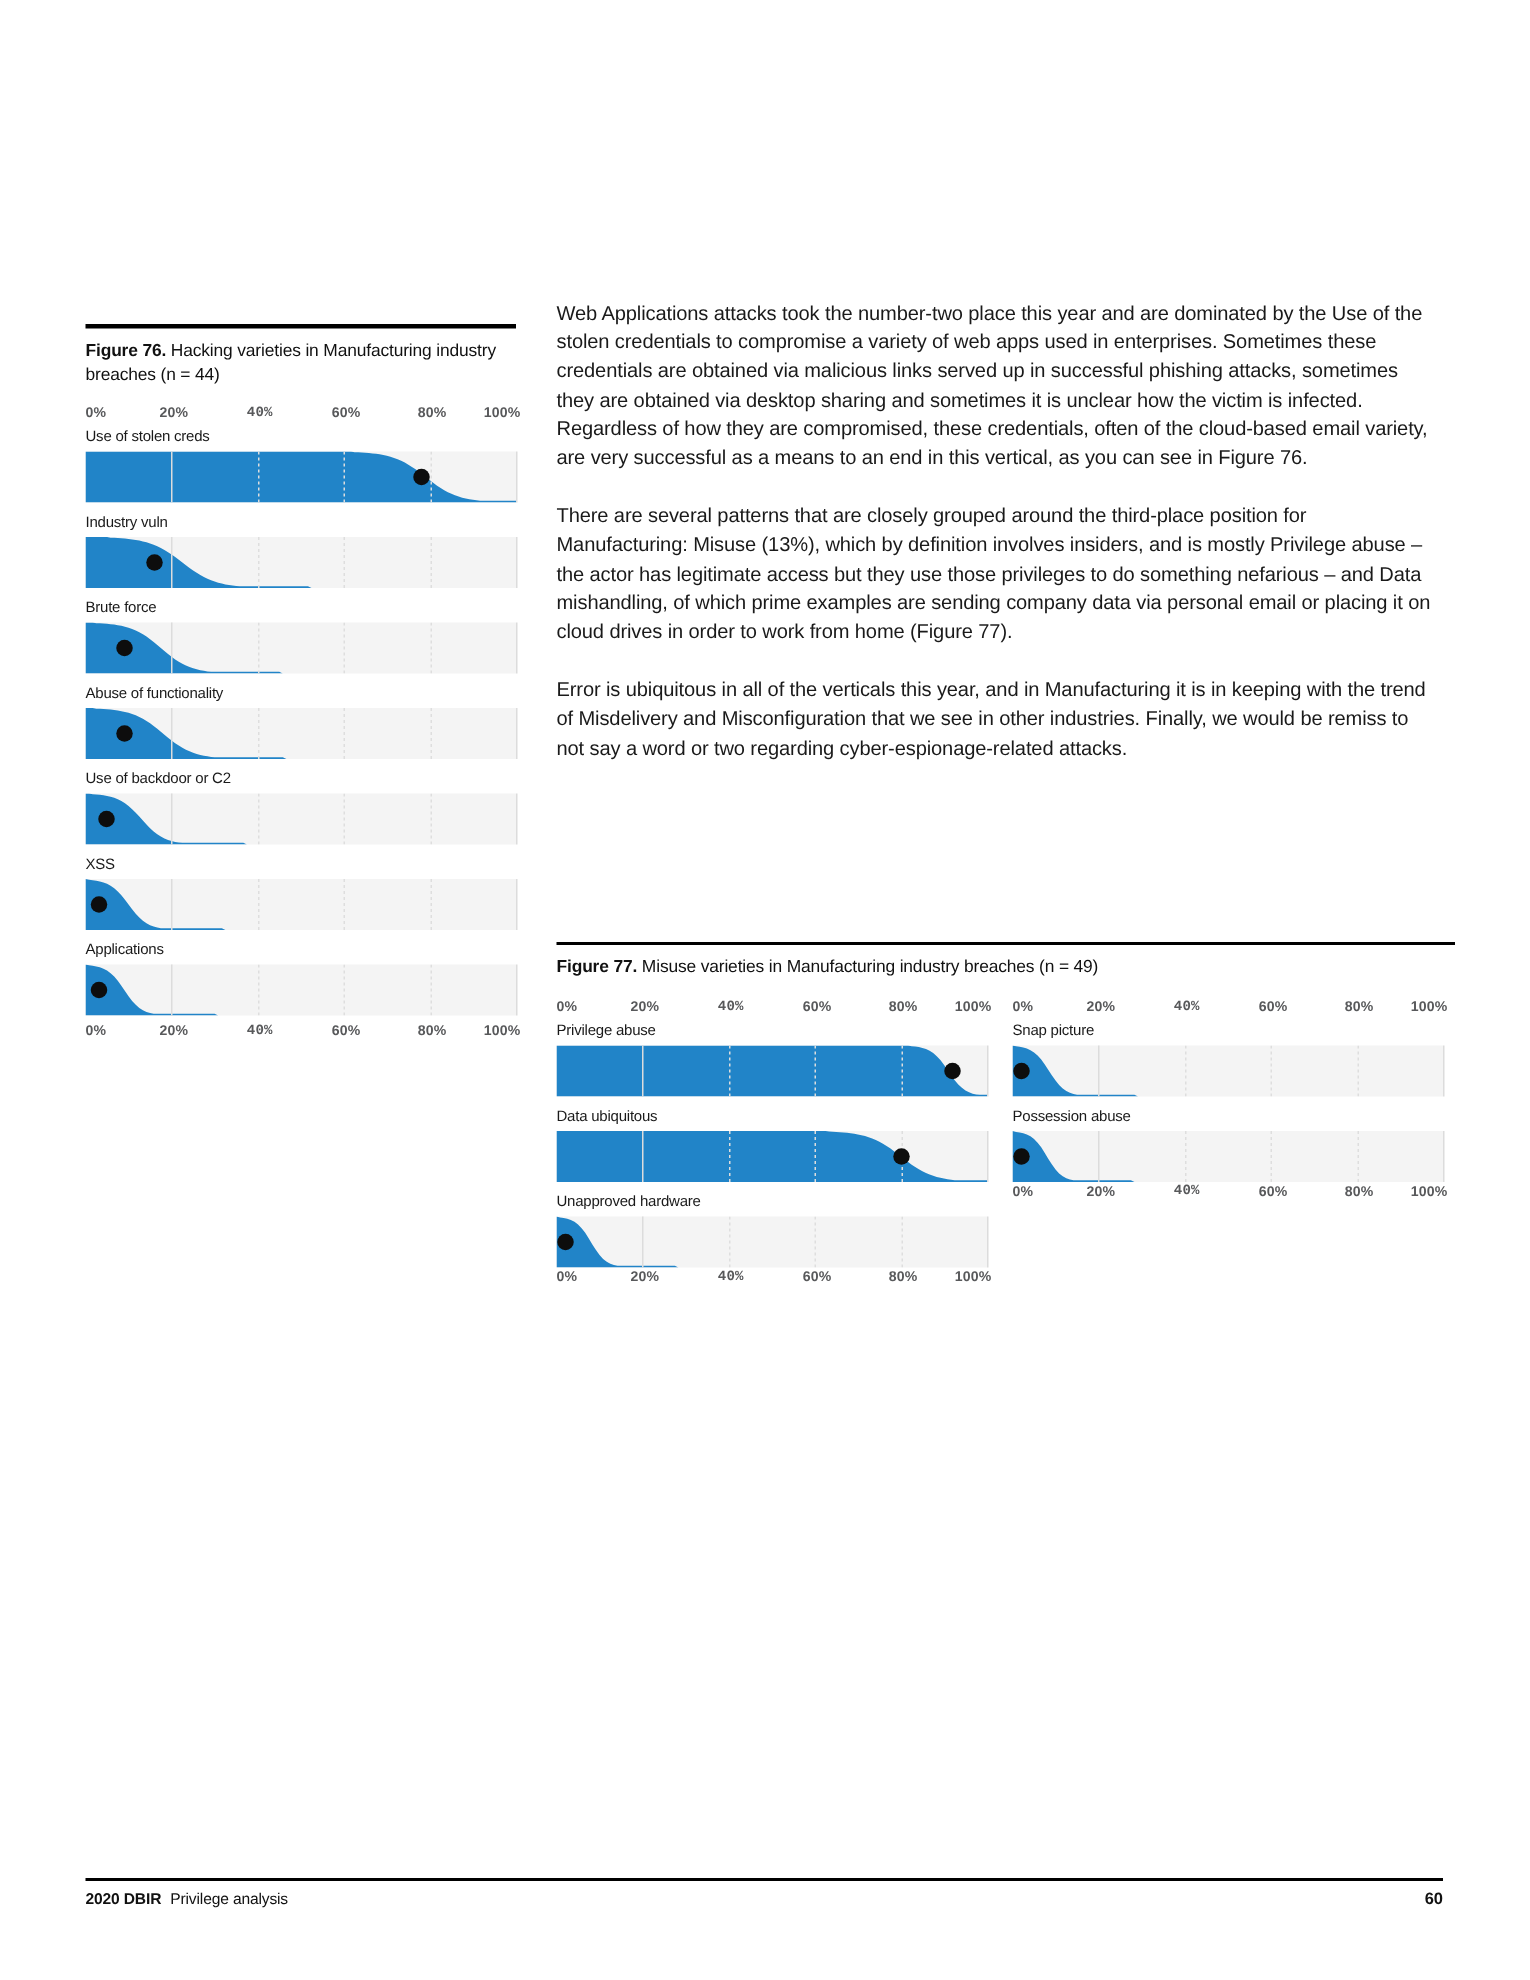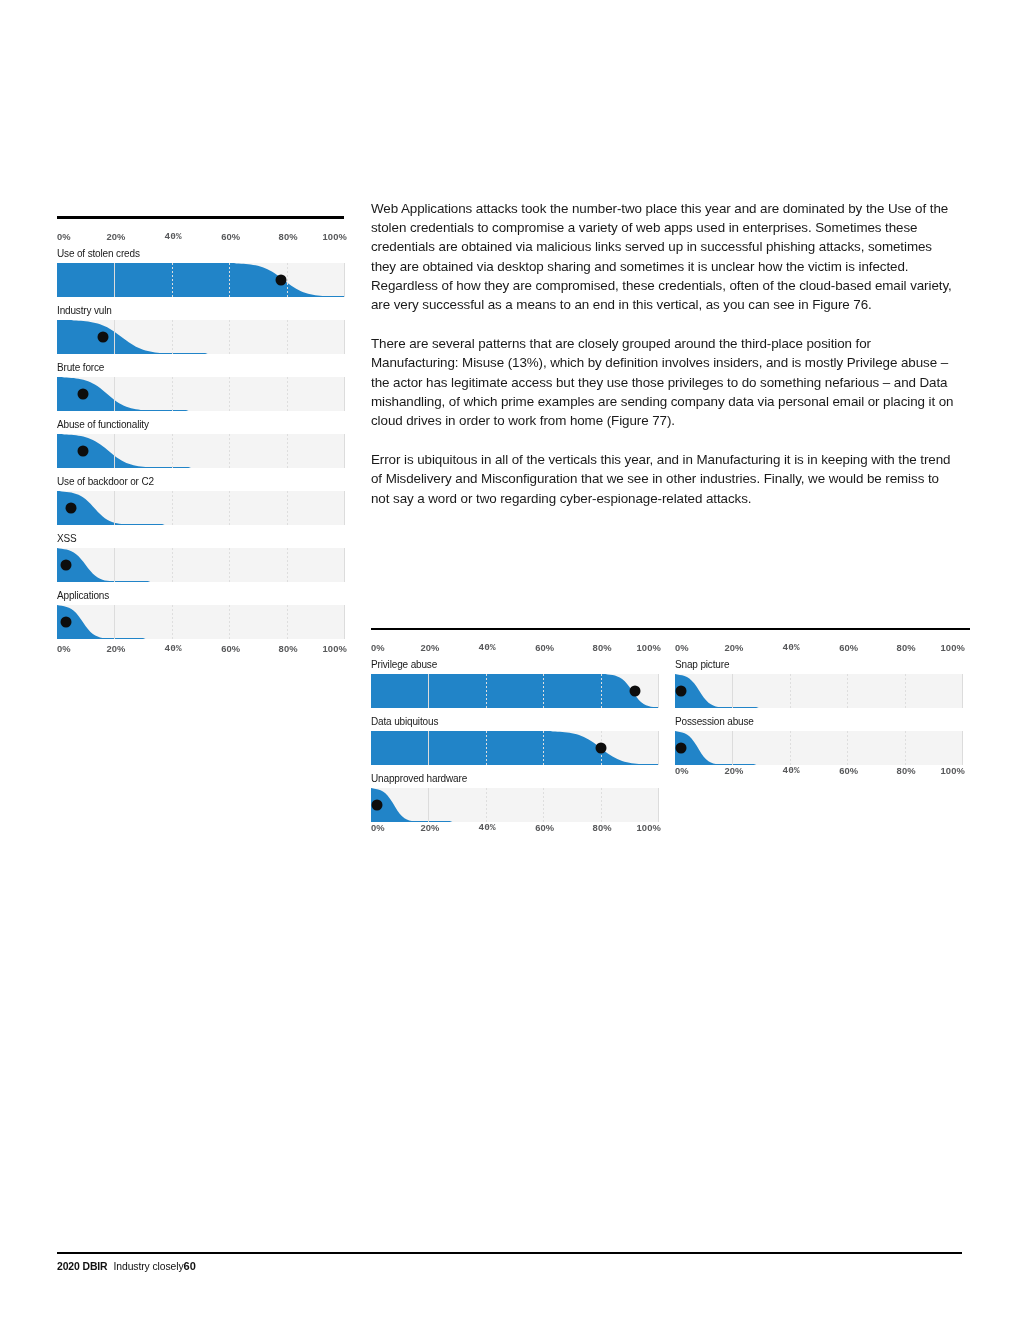--- a/index.html
+++ b/index.html
@@ -156,38 +156,41 @@
     top: 1252px;
     width: 905px;
   }
   #footer .footer-rule {
     height: 2px;
     background: #000000;
     width: 100%;
   }
   #footer .footer-inner {
     display: flex;
-    justify-content: flex-start;
+    justify-content: space-between;
     align-items: baseline;
     margin-top: 6px;
     font-size: 10.4px;
     color: #111;
   }
   #footer .brand { font-weight: bold; letter-spacing: -0.1px; }
   #footer .section { font-weight: normal; letter-spacing: -0.1px; }
   #footer .left-group { display: flex; gap: 6px; align-items: baseline; }
   #footer .pageno { font-weight: bold; font-size: 11px; }
 </style>
 </head>
 <body>
 
 <div id="page">
 
   <div id="fig76">
     <div class="fig-rule"></div>
+    <div class="fig-caption">
+      <span class="fig-num">Figure 76.</span><span> Hacking varieties in Manufacturing industry breaches (n = 44)</span>
+    </div>
 
     <div class="axis">
       <span class="tick t0">0%</span>
       <span class="tick t20">20%</span>
       <span class="tick t40">40%</span>
       <span class="tick t60">60%</span>
       <span class="tick t80">80%</span>
       <span class="tick t100">100%</span>
     </div>
 
@@ -303,20 +306,23 @@
   </div>
 
   <div id="body-col">
     <p>Web Applications attacks took the number-two place this year and are dominated by the Use of the stolen credentials to compromise a variety of web apps used in enterprises. Sometimes these credentials are obtained via malicious links served up in successful phishing attacks, sometimes they are obtained via desktop sharing and sometimes it is unclear how the victim is infected. Regardless of how they are compromised, these credentials, often of the cloud-based email variety, are very successful as a means to an end in this vertical, as you can see in Figure 76.</p>
     <p>There are several patterns that are closely grouped around the third-place position for Manufacturing: Misuse (13%), which by definition involves insiders, and is mostly Privilege abuse – the actor has legitimate access but they use those privileges to do something nefarious – and Data mishandling, of which prime examples are sending company data via personal email or placing it on cloud drives in order to work from home (Figure 77).</p>
     <p>Error is ubiquitous in all of the verticals this year, and in Manufacturing it is in keeping with the trend of Misdelivery and Misconfiguration that we see in other industries. Finally, we would be remiss to not say a word or two regarding cyber-espionage-related attacks.</p>
   </div>
 
   <div id="fig77">
     <div class="fig-rule thin"></div>
+    <div class="fig-caption">
+      <span class="fig-num">Figure 77.</span><span> Misuse varieties in Manufacturing industry breaches (n = 49)</span>
+    </div>
 
     <div class="fig77-cols">
 
       <div class="fig77-col">
         <div class="axis">
           <span class="tick t0">0%</span>
           <span class="tick t20">20%</span>
           <span class="tick t40">40%</span>
           <span class="tick t60">60%</span>
           <span class="tick t80">80%</span>
@@ -425,19 +431,19 @@
         </div>
       </div>
     </div>
   </div>
 
   <div id="footer">
     <div class="footer-rule"></div>
     <div class="footer-inner">
       <div class="left-group">
         <span class="brand">2020 DBIR</span>
-        <span class="section">Industry closely</span>
+        <span class="section">Privilege analysis</span>
       </div>
       <span class="pageno">60</span>
     </div>
   </div>
 
 </div>
 
 </body></html>

